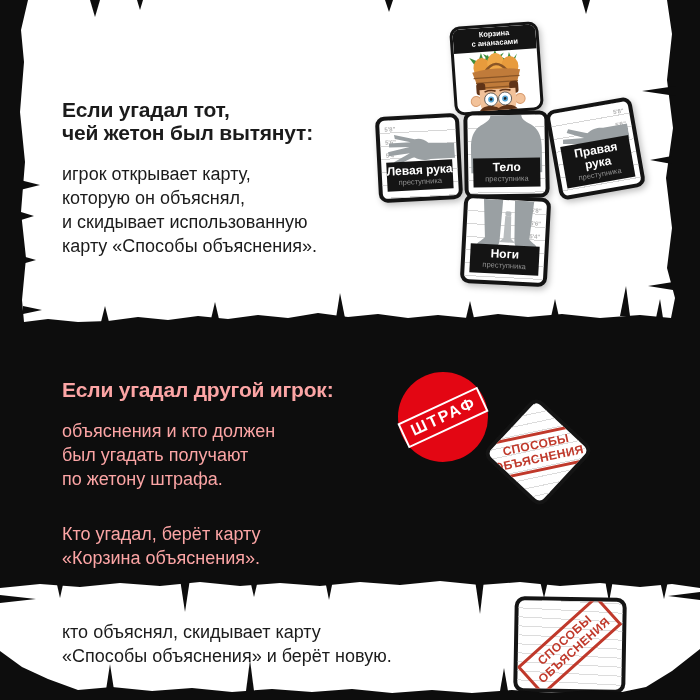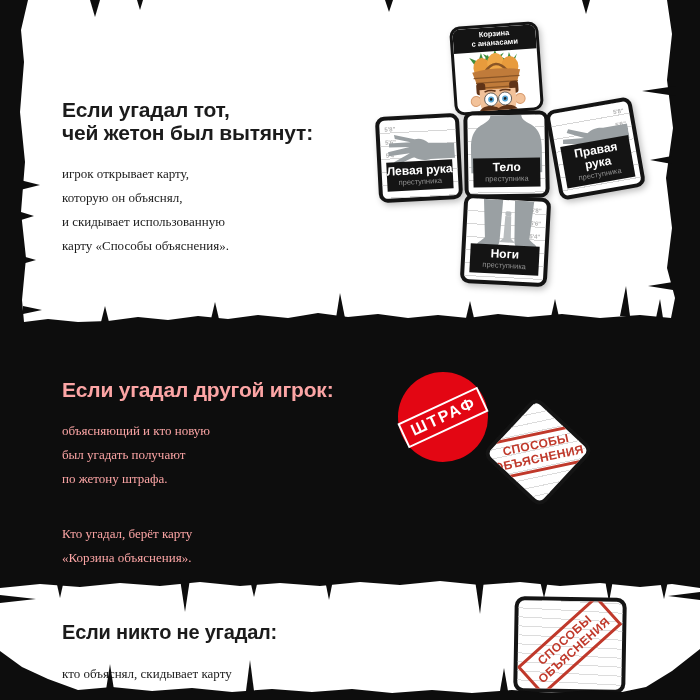--- a/index.html
+++ b/index.html
@@ -8,21 +8,21 @@
     background:#0d0d0d;
     font-family:"Liberation Sans", sans-serif;
   }
   svg.layer{position:absolute;left:0;top:0;pointer-events:none;}
   #bg{z-index:0;}
   #bottom-strip{z-index:8;}
 
   
   .txt{position:absolute;z-index:3;white-space:pre-line;}
   .h{font-weight:bold;font-size:21px;line-height:23px;letter-spacing:-0.2px;}
-  .b{font-size:13px;line-height:24px;font-family:Liberation Serif, serif;}
+  .b{font-size:18px;line-height:24px;}
   #top-text{left:62px;top:80px;color:#1b1b1b;}
   #mid-text{left:62px;top:360px;color:#fca5a5;}
   #bot-text{left:62px;top:602px;color:#1b1b1b;}
   #bot-text .h{font-size:20px;line-height:24px;}
   .gap{margin-top:13px;}
 
   
   .mugcard{
     position:absolute;z-index:2;background:#ffffff;
     border:4px solid #141414;border-radius:9px;box-sizing:border-box;
@@ -247,39 +247,38 @@
     </g>
   </svg>
   <div class="muglabel">
     <div class="t">Ноги</div>
     <div class="s">преступника</div>
   </div>
 </div>
 
 <div id="mid-text" class="txt">
   <div class="h">Если угадал другой игрок:</div>
-  <div class="b">объясняющий и кто новую
+  <div class="b">объяснения и кто должен
 был угадать получают
 по жетону штрафа.</div>
   <div class="b gap">Кто угадал, берёт карту
 «Корзина объяснения».</div>
 </div>
 
 <div id="token-penalty">
   <div class="box">ШТРАФ</div>
 </div>
 
 <div id="card-diamond" class="stampcard">
   <div class="rlines"></div>
   <div class="stamp">СПОСОБЫ
 ОБЪЯСНЕНИЯ</div>
 </div>
 
 <div id="bot-text" class="txt">
-  <div class="h">Если никто не угадал:</div>
   <div class="b">кто объяснял, скидывает карту
 «Способы объяснения» и берёт новую.</div>
 </div>
 
 <div id="card-bottom" class="stampcard">
   <div class="rlines"></div>
   <div class="stamp">СПОСОБЫ
 ОБЪЯСНЕНИЯ</div>
 </div>
 

